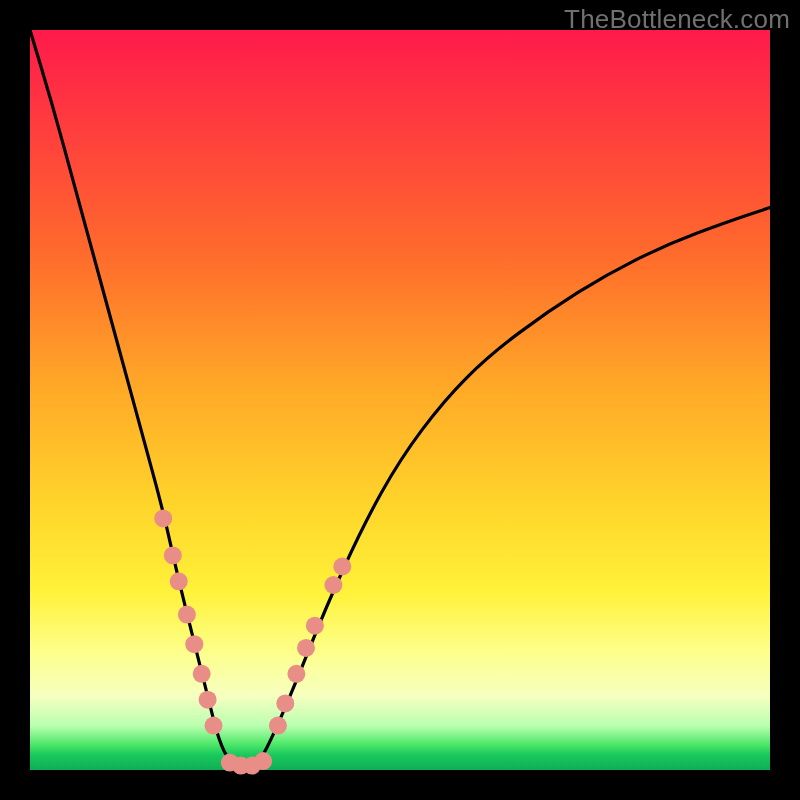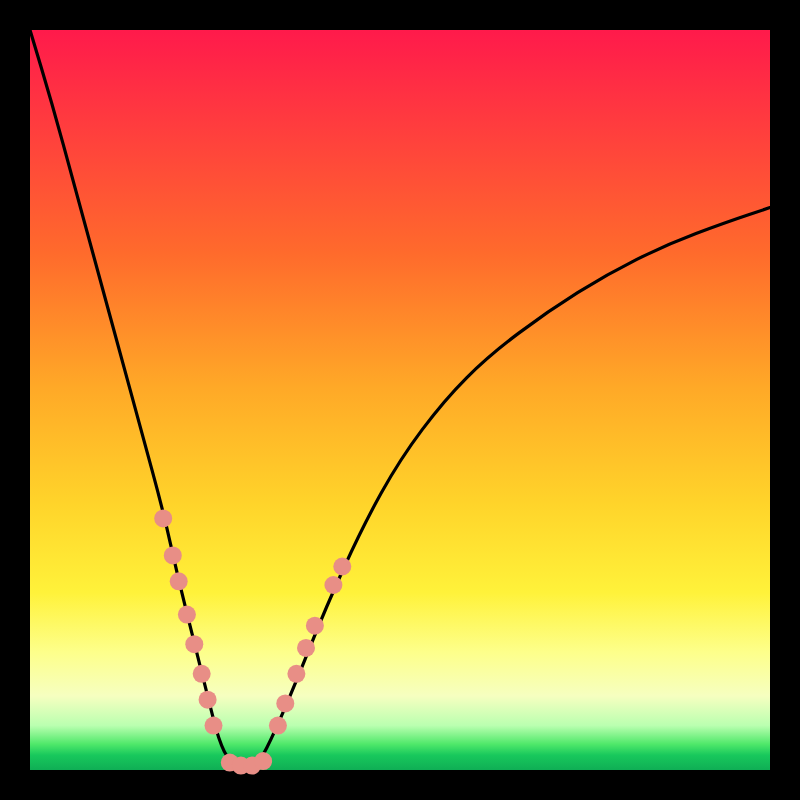--- a/index.html
+++ b/index.html
@@ -56,20 +56,21 @@
     top: 0;
     width: 740px;
     height: 740px;
     overflow: visible;
   }
 </style>
 </head>
 <body>
 
 <div class="stage">
+  <div class="watermark">TheBottleneck.com</div>
   <div class="plot-area">
     <svg class="curve" viewBox="0 0 740 740">
       <path id="curve-path" fill="none" stroke="#000" stroke-width="3.2" stroke-linecap="round" stroke-linejoin="round" d="M 0.0 0.0 Q 0.0 0.0 11.1 37.0 Q 22.2 74.0 33.3 114.7 Q 44.4 155.4 55.5 196.1 Q 66.6 236.8 77.7 277.5 Q 88.8 318.2 99.9 358.9 Q 111.0 399.6 122.1 440.3 Q 133.2 481.0 140.6 514.3 Q 148.0 547.6 155.4 577.2 Q 162.8 606.8 170.2 636.4 Q 177.6 666.0 183.2 688.2 Q 188.7 710.4 194.3 721.5 Q 199.8 732.6 207.2 736.3 Q 214.6 740.0 222.0 736.3 Q 229.4 732.6 236.8 717.8 Q 244.2 703.0 255.3 677.1 Q 266.4 651.2 281.2 614.2 Q 296.0 577.2 314.5 536.5 Q 333.0 495.8 351.5 462.5 Q 370.0 429.2 392.2 399.6 Q 414.4 370.0 436.6 347.8 Q 458.8 325.6 488.4 303.4 Q 518.0 281.2 547.6 262.7 Q 577.2 244.2 606.8 229.4 Q 636.4 214.6 666.0 203.5 Q 695.6 192.4 717.8 185.0 T 740.0 177.6"></path>
       <g id="markers-group">
           <circle cx="133.2" cy="488.4" r="9" fill="#e88e86"></circle>
           <circle cx="142.8" cy="525.4" r="9" fill="#e88e86"></circle>
           <circle cx="148.7" cy="551.3" r="9" fill="#e88e86"></circle>
           <circle cx="156.9" cy="584.6" r="9" fill="#e88e86"></circle>
           <circle cx="164.3" cy="614.2" r="9" fill="#e88e86"></circle>
           <circle cx="171.7" cy="643.8" r="9" fill="#e88e86"></circle>

